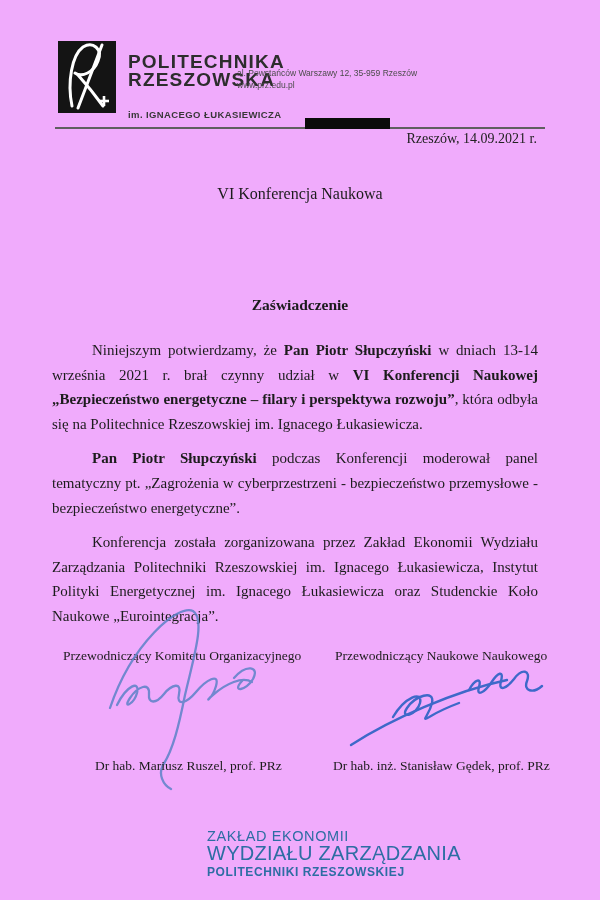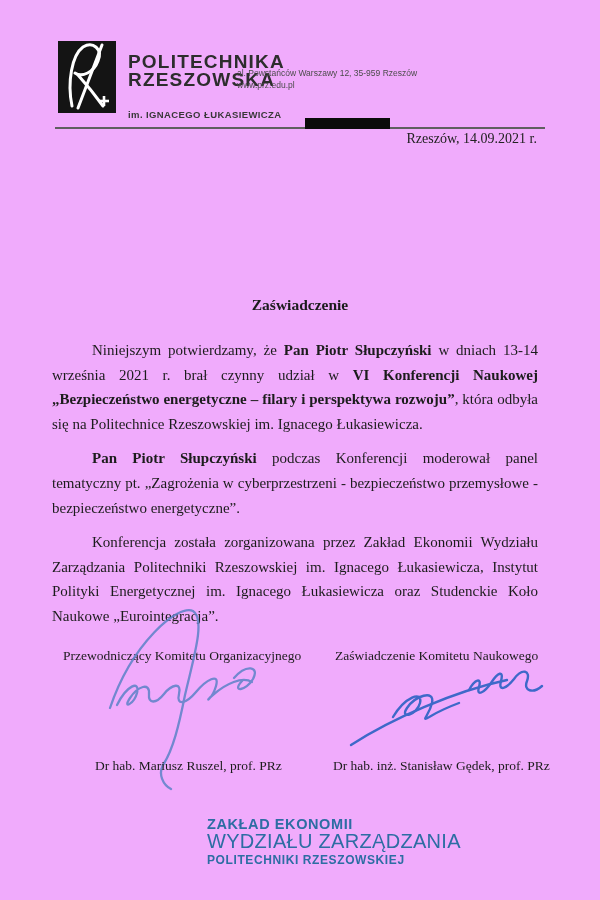--- a/index.html
+++ b/index.html
@@ -31,21 +31,21 @@
   .b{font-weight:bold;}
   
   .sig-role-left{position:absolute;left:63px;top:648px;font-size:13.5px;}
   .sig-role-right{position:absolute;left:335px;top:648px;font-size:13.5px;}
   .sig-name-left{position:absolute;left:95px;top:758px;font-size:13.5px;}
   .sig-name-right{position:absolute;left:333px;top:758px;font-size:13.5px;}
   .sig-svg-left{position:absolute;left:92px;top:598px;pointer-events:none;}
   .sig-svg-right{position:absolute;left:345px;top:663px;pointer-events:none;}
   
   .footer{position:absolute;left:207px;top:816px;font-family:"Liberation Sans",sans-serif;color:#2d6da3;}
-  .footer-line1{font-size:14.5px;font-weight:700;letter-spacing:0.6px;line-height:16px;}
+  .footer-line1{font-size:14.5px;font-weight:400;letter-spacing:0.6px;line-height:16px;margin-top:12px;}
   .footer-line2{font-size:20px;font-weight:normal;letter-spacing:0.3px;line-height:19px;}
   .footer-line3{font-size:12px;font-weight:bold;letter-spacing:0.6px;margin-top:2px;}
 </style>
 </head>
 <body>
 
 <div class="page">
 
   <svg class="logo" width="60" height="74" viewBox="0 0 60 74">
     <rect x="1" y="1" width="58" height="72" fill="#141414"></rect>
@@ -69,30 +69,31 @@
   <div class="address">
     <div>al. Powstańców Warszawy 12, 35-959 Rzeszów</div>
     <div>www.prz.edu.pl</div>
   </div>
 
   <div class="rule"></div>
   <div class="redaction-bar"></div>
 
   <div class="dateline">Rzeszów, 14.09.2021 r.</div>
 
+  <div class="title-conf">VI Konferencja Naukowa</div>
   <div class="title-cert">Zaświadczenie</div>
 
   <div class="body-text">
     <p><span>Niniejszym potwierdzamy, że </span><span class="b">Pan Piotr Słupczyński</span><span> w dniach 13-14 września 2021 r. brał czynny udział w </span><span class="b">VI Konferencji Naukowej „Bezpieczeństwo energetyczne – filary i perspektywa rozwoju”</span><span>, która odbyła się na Politechnice Rzeszowskiej im. Ignacego Łukasiewicza.</span></p>
     <p><span class="b">Pan Piotr Słupczyński</span><span> podczas Konferencji moderował panel tematyczny pt.  „Zagrożenia w cyberprzestrzeni - bezpieczeństwo przemysłowe - bezpieczeństwo energetyczne”.</span></p>
     <p><span>Konferencja została zorganizowana przez Zakład Ekonomii Wydziału Zarządzania Politechniki Rzeszowskiej im. Ignacego Łukasiewicza, Instytut Polityki Energetycznej im. Ignacego Łukasiewicza oraz Studenckie Koło Naukowe „Eurointegracja”.</span></p>
   </div>
 
   <div class="sig-role-left">Przewodniczący Komitetu Organizacyjnego</div>
-  <div class="sig-role-right">Zaświadczenie Komitetu Naukowego</div>
+  <div class="sig-role-right">Przewodniczący Naukowe Naukowego</div>
 
   <svg class="sig-svg-left" width="215" height="198" viewBox="0 0 215 198">
     <g fill="none" stroke-width="2.3" stroke-linecap="round" opacity="0.85" stroke="#5d82c8">
       <path d="M18 110 C 40 45, 86 6, 101 13 C 114 21, 101 62, 93 97 C 87 127, 81 152, 71 167 C 66 176, 71 187, 79 191"></path>
       <path d="M25 107 C 35 87, 48 82, 45 95 C 42 106, 30 112, 38 100 C 46 88, 58 84, 57 96 C 56 106, 64 106, 72 96 C 80 86, 90 84, 87 96 C 84 108, 94 106, 104 94 C 114 82, 128 74, 124 88 C 120 102, 110 106, 122 96 C 134 86, 150 78, 160 84"></path>
       <path d="M142 80 C 154 66, 168 68, 161 81 C 154 93, 139 95, 150 83"></path>
     </g>
   </svg>
 
   <svg class="sig-svg-right" width="212" height="88" viewBox="0 0 212 88">

